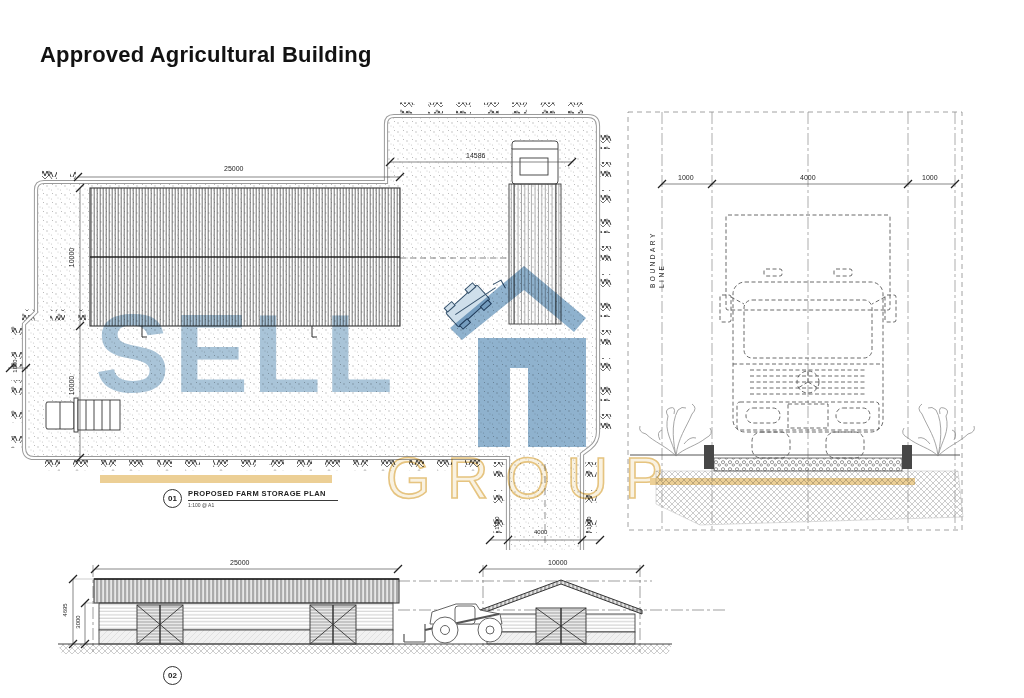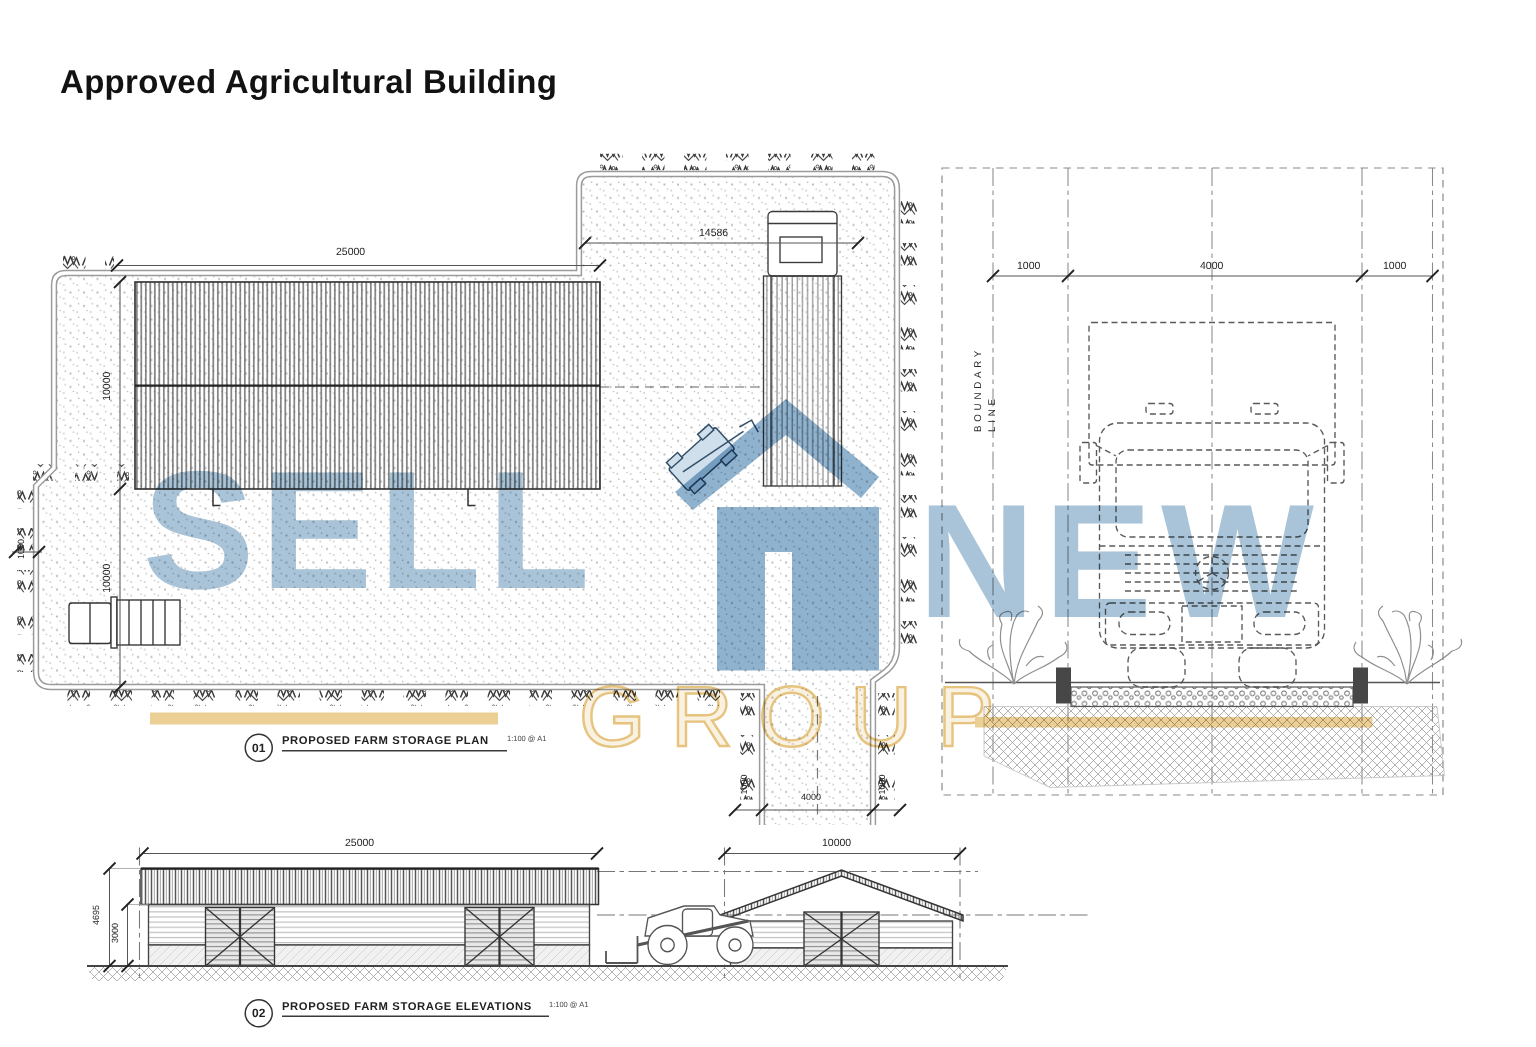--- a/index.html
+++ b/index.html
@@ -25,21 +25,21 @@
   .dim.sm{font-size:6px;}
   .dim.v{transform:rotate(-90deg);transform-origin:center;}
   
   #bndtxt{position:absolute;left:612px;top:222px;width:90px;z-index:3;transform:rotate(-90deg);
     transform-origin:center;font-size:6.5px;letter-spacing:2.5px;color:#2a2a2a;line-height:9px;
     text-align:left;}
   
   .dlabel{position:absolute;z-index:3;display:flex;align-items:flex-start;gap:6px;}
   .dlabel .num{width:17px;height:17px;border:1px solid #333;border-radius:50%;font-size:8px;
     font-weight:bold;color:#222;text-align:center;line-height:17px;flex:0 0 auto;background:transparent;}
-  .dlabel .col{display:flex;flex-direction:row;}
+  .dlabel .col{display:flex;flex-direction:column;}
   .dlabel .ttl{font-size:7.5px;font-weight:bold;color:#222;letter-spacing:.4px;
     border-bottom:1.2px solid #3a3a3a;padding-bottom:2px;}
   .dlabel .scl{font-size:5px;color:#444;margin-top:1px;}
   #lbl-plan .ttl{min-width:150px;}
   #lbl-elev .ttl{min-width:178px;}
   #lbl-road .ttl{min-width:148px;}
 </style>
 </head>
 <body>
 
@@ -310,21 +310,20 @@
             <use href="#tick" x="73" y="632"></use>
           <use href="#tick" x="85" y="591"></use>
             <use href="#tick" x="85" y="632"></use>
         </g>
       </g>
     </g>
   </svg>
 
   <div id="wm">
     <div id="wm-sell" class="wmword">SELL</div>
-    <div id="wm-new" class="wmword">NEW</div>
     <svg id="wm-logo" width="140" height="185">
       <polygon points="2,64 76,2 138,54 126,68 76,26 14,76" fill="#8fb2ce"></polygon>
       <polygon points="30,74 138,74 138,183 30,183" fill="#8fb2ce"></polygon>
       <rect x="62" y="104" width="18" height="79" fill="#ffffff"></rect>
     </svg>
     <div id="wm-group">GROUP</div>
     <div id="wmbar-l" class="wmbar"></div>
     <div id="wmbar-r" class="wmbar"></div>
   </div>
 
@@ -354,19 +353,15 @@
     <div class="num">01</div>
     <div class="col">
       <span class="ttl">PROPOSED FARM STORAGE PLAN</span>
       <span class="scl">1:100 @ A1</span>
     </div>
   </div>
 
 
   <div class="dlabel" id="lbl-elev" style="left:163px;top:654px;">
     <div class="num">02</div>
-    <div class="col">
-      <span class="ttl">PROPOSED FARM STORAGE ELEVATIONS</span>
-      <span class="scl">1:100 @ A1</span>
-    </div>
   </div>
 
 </div>
 
 </body></html>

